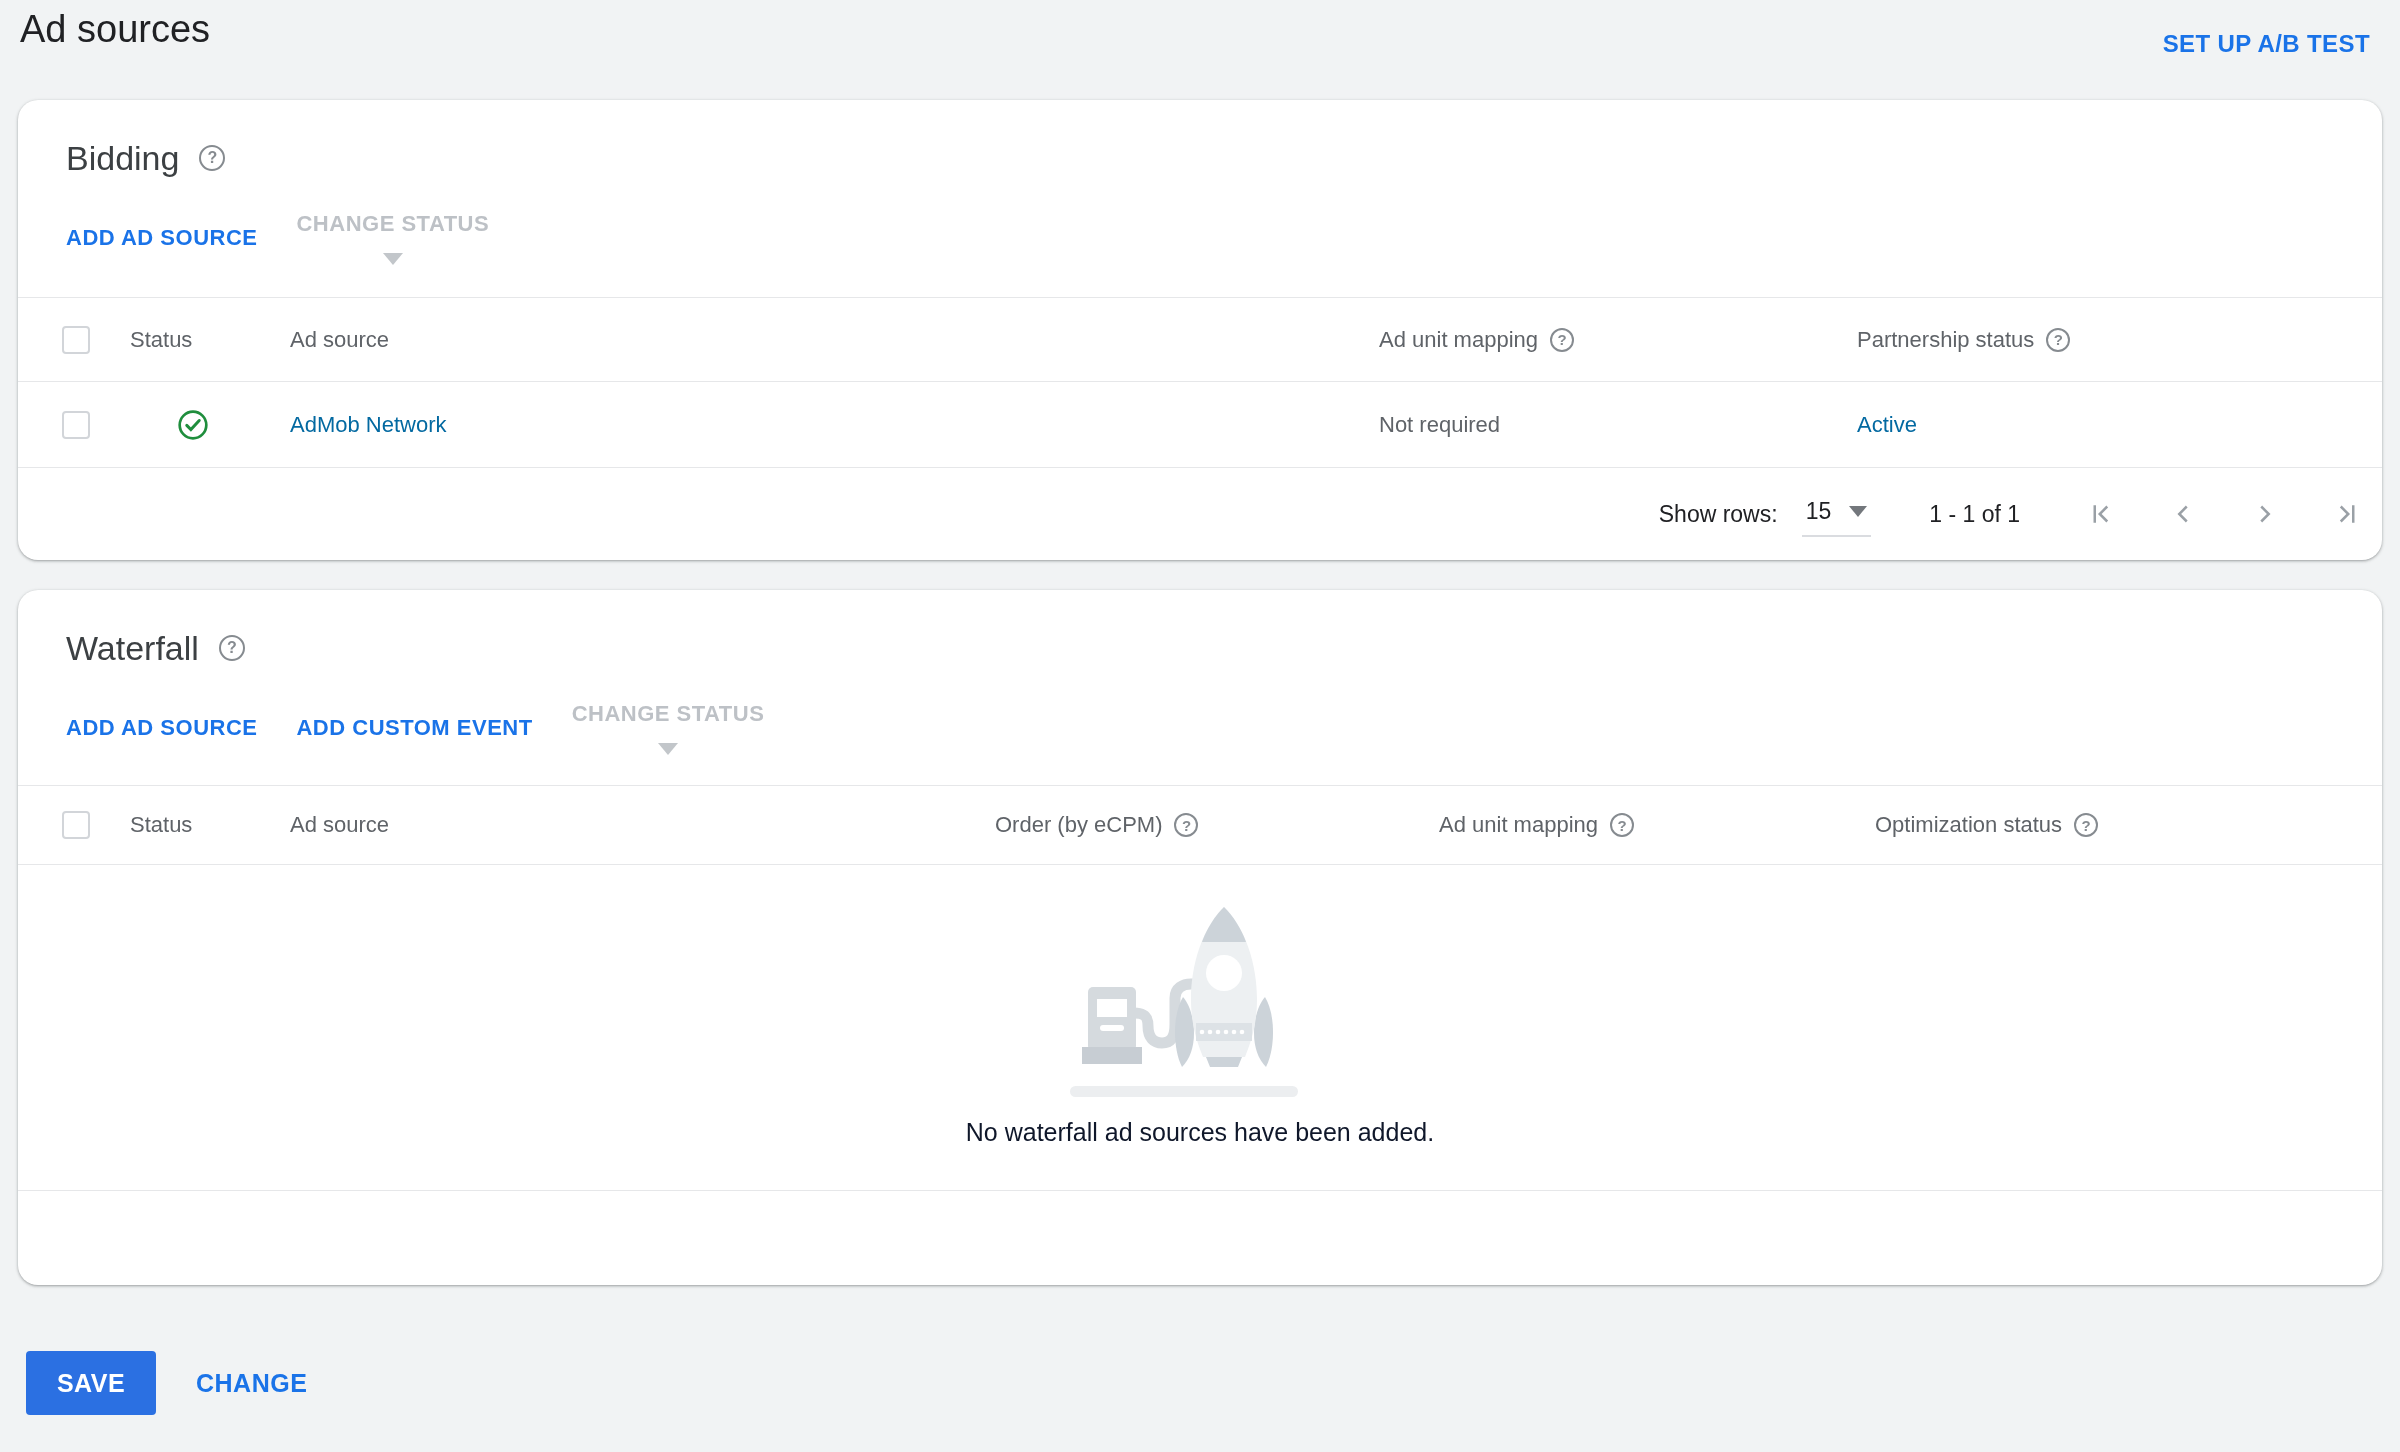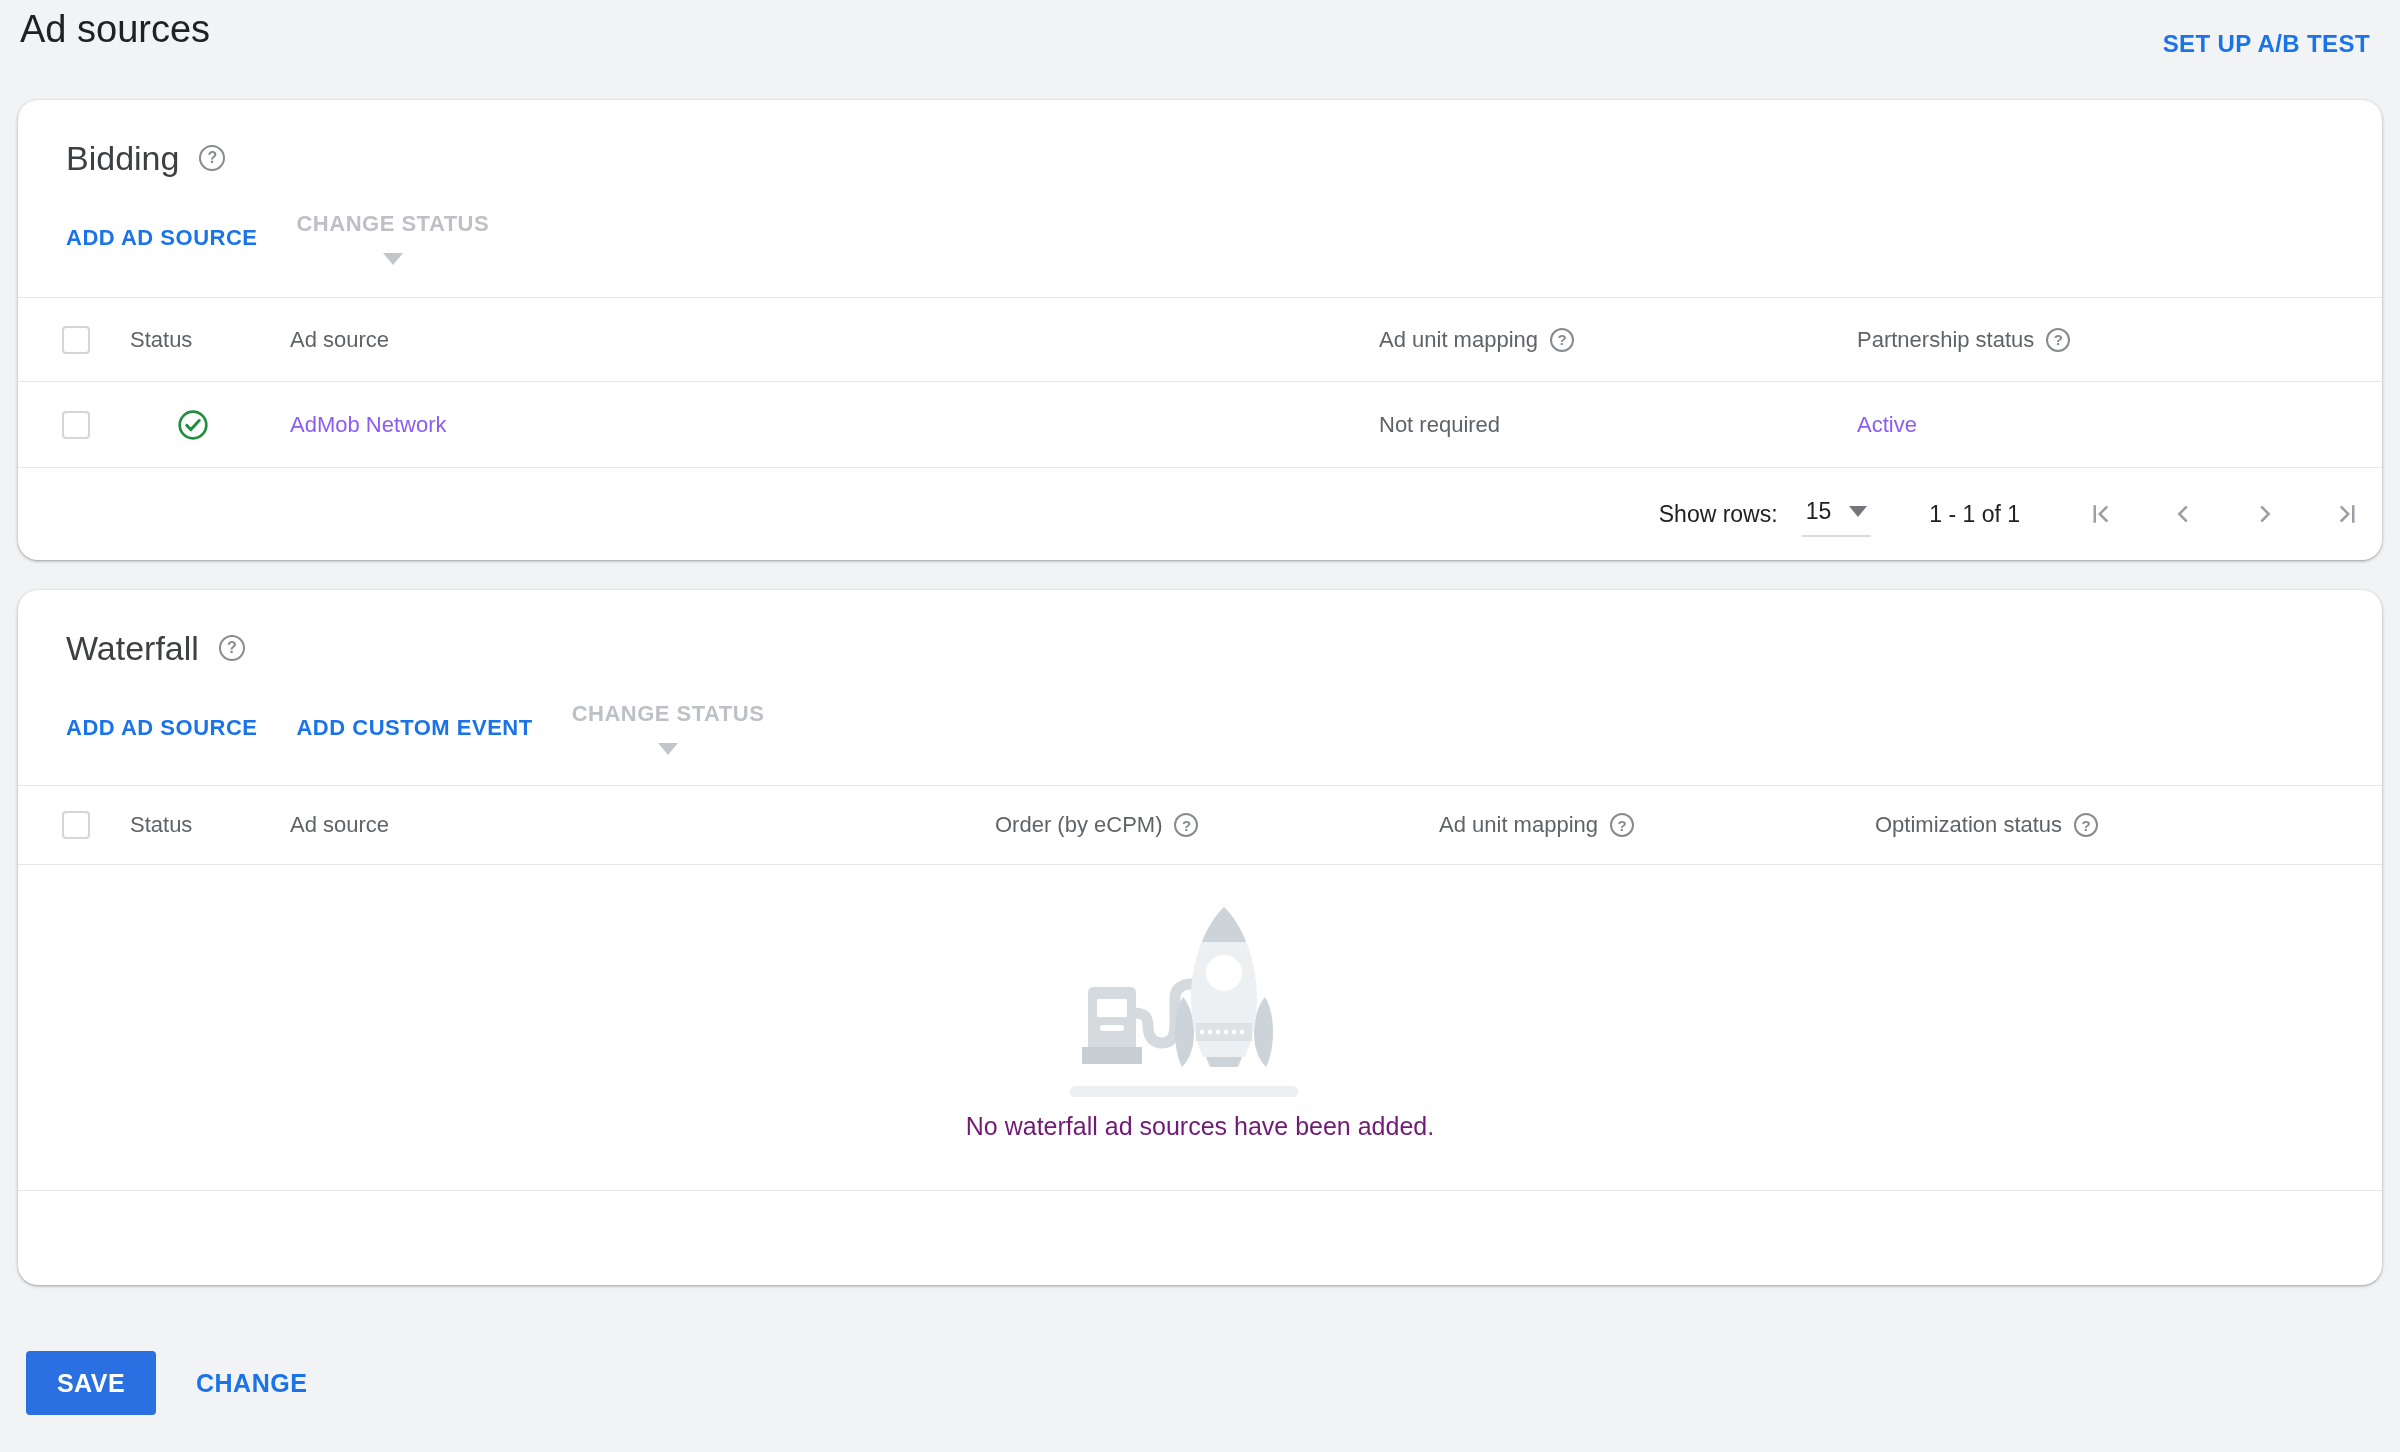--- a/index.html
+++ b/index.html
@@ -35,21 +35,21 @@
   .caret-down { width:0; height:0; border-left:10px solid transparent;
     border-right:10px solid transparent; border-top:12px solid #c2c6ca; }
 
   
   .table-header { position:relative; height:85px; margin-top:44px;
     border-top:1px solid #e6e7e9; border-bottom:1px solid #e6e7e9; }
   .table-header.waterfall { height:80px; margin-top:42px; }
   .t-row { position:relative; height:86px; border-bottom:1px solid #e6e7e9; }
   .cell { position:absolute; top:0; height:100%; display:flex; align-items:center; }
   .th-label { font-size:22px; font-weight:500; color:#5f6368; display:flex; align-items:center; }
-  .td-text { font-size:22px; color:#8b5cf6; }
+  .td-text { font-size:22px; color:#0369a1; }
   .td-text.muted { color:#5f6368; }
 
   .c-check   { left:44px; }
   .c-status  { left:112px; }
   .c-statusicon { left:158px; }
   .c-source  { left:272px; }
   .c-map-b   { left:1361px; }
   .c-partner { left:1839px; }
   .c-order   { left:977px; }
   .c-map-w   { left:1421px; }
@@ -67,21 +67,21 @@
   .rows-select .caret-down { border-left-width:9px; border-right-width:9px;
     border-top-width:11px; border-top-color:#73777c; }
   .range-text { margin-left:58px; }
   .pager { display:flex; align-items:center; gap:52px; margin-left:66px; }
   .pager-btn { width:30px; height:30px; cursor:pointer; background:none; border:none; padding:0; }
   .pager-btn svg { display:block; }
 
   
   .empty-state { height:325px; text-align:center; padding-top:22px; }
   .empty-state svg { display:block; margin:0 auto; }
-  .empty-message { font-size:25px; color:#701a75; }
+  .empty-message { font-size:25px; color:#0f172a; margin-top:6px; }
   .card-footer-strip { height:95px; border-top:1px solid #e6e7e9; }
 
   
   .footer-actions { display:flex; align-items:center; margin-top:66px; }
   .save-btn { width:130px; height:64px; margin-left:26px; background:#2b70e2;
     border:none; border-radius:4px; color:#fff; font-size:25px; font-weight:700;
     letter-spacing:0.5px; font-family:inherit; cursor:pointer; }
   .cancel-btn { margin-left:40px; background:none; border:none; color:#1a73e8;
     font-size:25px; font-weight:700; letter-spacing:0.5px; font-family:inherit; cursor:pointer; }
 </style>

